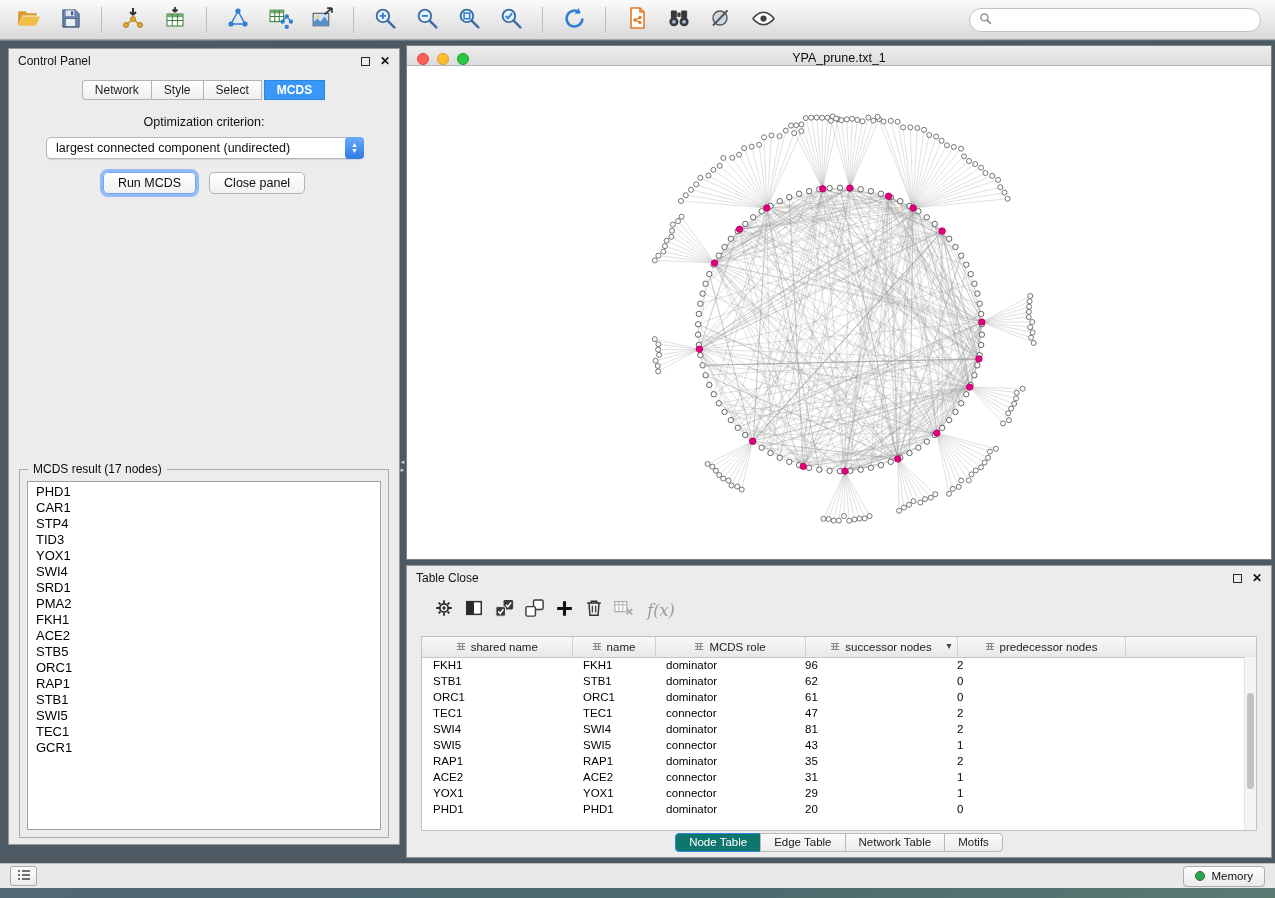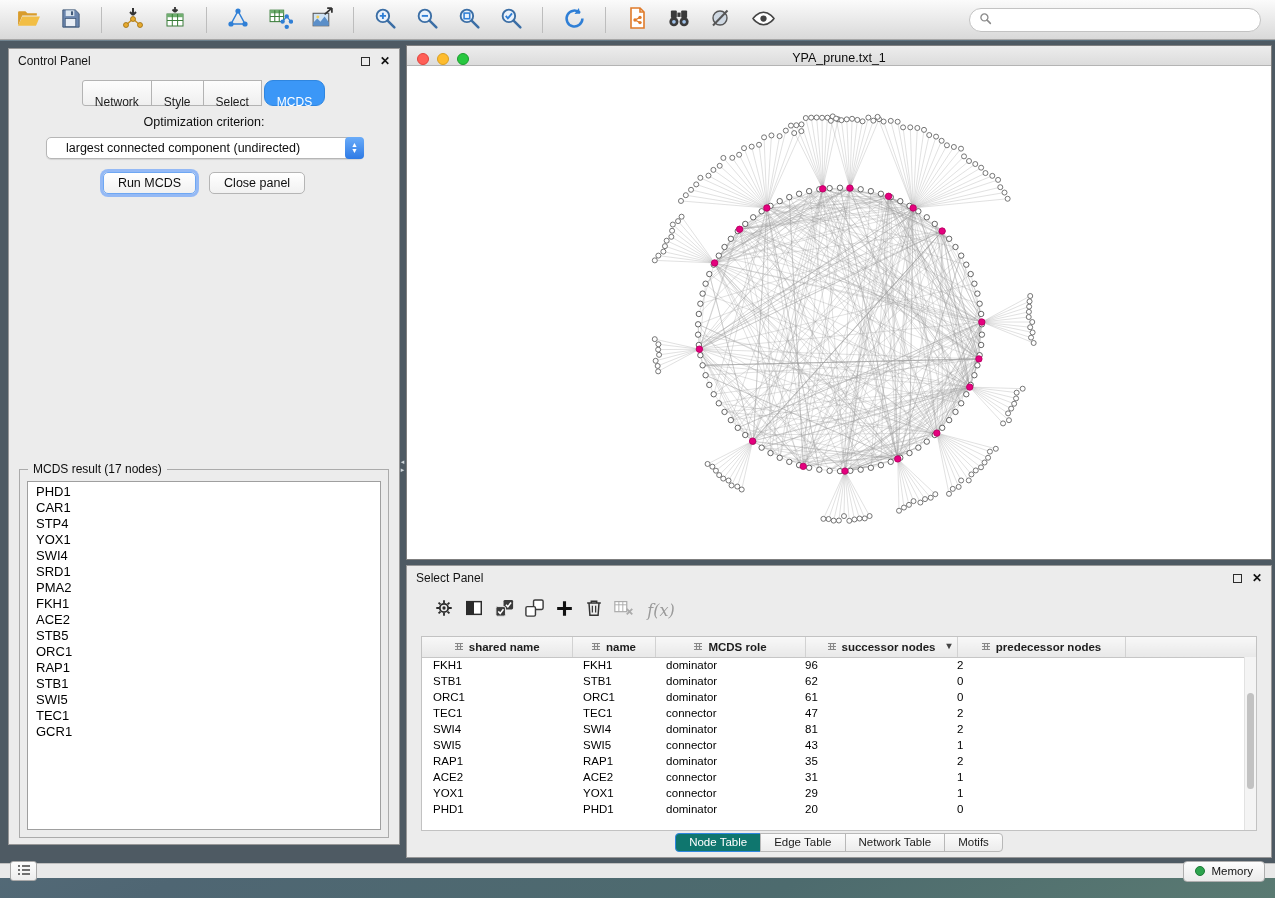--- a/index.html
+++ b/index.html
@@ -21,27 +21,27 @@
   .workspace{position:absolute;top:41px;left:0;width:1275px;height:822px;background:#4e5a63}
   .panel{position:absolute;background:#ececec;border:1px solid #979797}
   .panel-header{height:20px;display:flex;align-items:center;padding:12px 9px;font-size:12px;color:#141414}
   .panel-header .sp{flex:1}
   .float-btn{width:9px;height:9px;border:1.5px solid #2c2c2c;margin-right:10px;cursor:default}
   .close-btn{font-size:12px;font-weight:bold;color:#111;line-height:1;cursor:default}
 
   
   .control-panel{left:8px;top:7px;width:392px;height:797px}
   .cp-tabs{display:flex;justify-content:center;margin-top:7px}
-  .cp-tab{font-size:12px;height:20px;line-height:18px;padding:12px 12px;border:1px solid #b3b3b3;
+  .cp-tab{font-size:12px;height:20px;line-height:18px;padding:0 12px;border:1px solid #b3b3b3;
           background:linear-gradient(#fdfdfd,#efefef);color:#1c1c1c;margin-left:-1px;cursor:default}
   .cp-tab.first{border-radius:3px 0 0 3px}
-  .cp-tab.active{background:#3b97f7;color:#fff;border-color:#2f86e0;border-radius:9px;margin-left:2px;font-weight:normal}
+  .cp-tab.active{background:#3b97f7;color:#fff;border-color:#2f86e0;border-radius:0;margin-left:2px;font-weight:bold}
   .opt-label{position:absolute;top:66px;left:0;right:0;text-align:center;font-size:12.5px;color:#0d0d0d}
   .dropdown{position:absolute;top:88px;left:37px;width:318px;height:22px;background:#fff;border:1px solid #b6b6b6;
-            border-radius:5px;display:flex;align-items:center;font-size:12.5px;padding-left:19px;color:#0d0d0d;
+            border-radius:5px;display:flex;align-items:center;font-size:12.5px;padding-left:9px;color:#0d0d0d;
             box-shadow:0 1px 1px rgba(0,0,0,.10);cursor:default}
   .stepper{margin-left:auto;width:19px;height:22px;margin-right:-1px;background:linear-gradient(#6aacf9,#2e7ae5);
            border-radius:4px;display:flex;flex-direction:column;align-items:center;justify-content:center;
            color:#fff;font-size:7px;line-height:6px}
   .btn-row{position:absolute;top:123px;left:0;right:0;display:flex;justify-content:center;gap:13px}
   .mac-btn{height:22px;padding:0 14px;font-size:12.5px;background:linear-gradient(#ffffff,#f1f1f1);
            border:1px solid #b5b5b5;border-radius:5px;color:#0d0d0d;cursor:default;font-family:"Liberation Sans",sans-serif}
   .mac-btn.focused{box-shadow:0 0 0 3px rgba(77,144,254,.55);border-color:#6ea7f3}
   .result-box{position:absolute;left:10px;right:10px;top:420px;bottom:6px;border:1px solid #ababab}
   .result-title{position:absolute;top:-8px;left:8px;background:#ececec;padding:0 5px;font-size:12px;color:#0d0d0d}
@@ -66,38 +66,38 @@
 
   
   .table-panel{left:406px;top:524px;width:866px;height:293px}
   .tp-toolbar{position:absolute;top:24px;left:8px;right:8px;height:40px;display:flex;align-items:center;
               gap:4px;padding-left:16px}
   .tpi{display:flex;align-items:center;justify-content:center;width:26px;height:26px;cursor:default}
   .fx{font-family:"DejaVu Serif",serif;font-style:italic;font-size:16px;color:#9a9a9a}
   .table-wrap{position:absolute;left:14px;right:14px;top:70px;bottom:26px;background:#fff;border:1px solid #c2c2c2;overflow:hidden}
   table{border-collapse:collapse;width:100%;table-layout:fixed}
   thead th{height:20px;background:linear-gradient(#f8f8f8,#e8e8e8);border-right:1px solid #d2d2d2;
-           border-bottom:1px solid #c6c6c6;font-size:11.5px;font-weight:bold;color:#1d1d1d;position:relative;cursor:default}
+           border-bottom:1px solid #c6c6c6;font-size:11.5px;font-weight:normal;color:#1d1d1d;position:relative;cursor:default}
   th .hwrap{display:flex;align-items:center;justify-content:center;gap:5px}
   th .chev{position:absolute;right:5px;top:3px;font-size:10px;color:#444}
   th.col-fill{border-right:0}
   tbody td{height:16px;font-size:11.5px;color:#000;white-space:nowrap;overflow:hidden;cursor:default}
   td.txt{padding-left:11px;text-align:left}
   td.num{padding-right:11px;text-align:left}
   .vscroll{position:absolute;right:0;top:20px;bottom:0;width:12px;background:#f4f4f4;border-left:1px solid #e2e2e2}
   .vthumb{position:absolute;left:2px;right:2px;top:36px;height:96px;background:#c2c2c2;border-radius:5px;cursor:default}
   .tp-tabs{position:absolute;bottom:5px;left:0;right:0;display:flex;justify-content:center}
   .tp-tab{font-size:11.5px;height:19px;line-height:17px;padding:0 13px;border:1px solid #b8b8b8;
           background:linear-gradient(#fbfbfb,#ececec);color:#1c1c1c;margin-left:-1px;cursor:default}
   .tp-tab.first{border-radius:4px 0 0 4px;margin-left:0}
   .tp-tab.last{border-radius:0 4px 4px 0}
   .tp-tab.active{background:#0f766e;border-color:#2f86e0;color:#fff}
 
   
-  .status-bar{position:absolute;top:863px;left:0;width:1275px;height:15px;background:#e9e9e9;
+  .status-bar{position:absolute;top:863px;left:0;width:1275px;height:25px;background:#e9e9e9;
               border-top:1px solid #bfbfbf;display:flex;align-items:center;padding:4px 10px}
   .menu-btn{width:27px;height:20px;border:1px solid #a9a9a9;background:linear-gradient(#fdfdfd,#ededed);
             border-radius:3px;display:flex;align-items:center;justify-content:center;cursor:default}
   .memory-btn{margin-left:auto;height:21px;padding:0 11px;border:1px solid #aeaeae;border-radius:4px;
               background:linear-gradient(#fdfdfd,#ebebeb);display:flex;align-items:center;gap:6px;font-size:11.5px;color:#111;cursor:default}
   .memory-dot{width:10px;height:10px;border-radius:50%;background:#2da44e;border:1px solid #1f7a38}
 </style>
 </head>
 <body>
 
@@ -276,20 +276,21 @@
     <div class="btn-row">
       <button class="mac-btn focused">Run MCDS</button>
       <button class="mac-btn">Close panel</button>
     </div>
     <div class="result-box">
       <span class="result-title">MCDS result (17 nodes)</span>
       <div class="listbox">
           <div class="list-item">PHD1</div>
           <div class="list-item">CAR1</div>
           <div class="list-item">STP4</div>
+          <div class="list-item">TID3</div>
           <div class="list-item">YOX1</div>
           <div class="list-item">SWI4</div>
           <div class="list-item">SRD1</div>
           <div class="list-item">PMA2</div>
           <div class="list-item">FKH1</div>
           <div class="list-item">ACE2</div>
           <div class="list-item">STB5</div>
           <div class="list-item">ORC1</div>
           <div class="list-item">RAP1</div>
           <div class="list-item">STB1</div>
@@ -1092,21 +1093,21 @@
         </svg>
     </div>
   </div>
   <div class="divider-handle">
       <span>◂</span>
       <span>▸</span>
     </div>
 
   <div class="panel table-panel">
     <div class="panel-header">
-      <span>Select Panel</span>
+      <span>Table Close</span>
       <span class="sp"></span>
       <span class="float-btn"></span>
       <span class="close-btn">✕</span>
     </div>
     <div class="tp-toolbar">
       <span class="tpi">
           <span><svg width="20" height="20" viewBox="0 0 22 22">
               <g stroke="#2b2b2b" stroke-width="2">
                 <circle cx="11" cy="11" r="4.6" fill="none"></circle>
                 <path d="M11 2.5v3M11 16.5v3M2.5 11h3M16.5 11h3M5 5l2.1 2.1M14.9 14.9L17 17M17 5l-2.1 2.1M7.1 14.9L5 17"></path>

